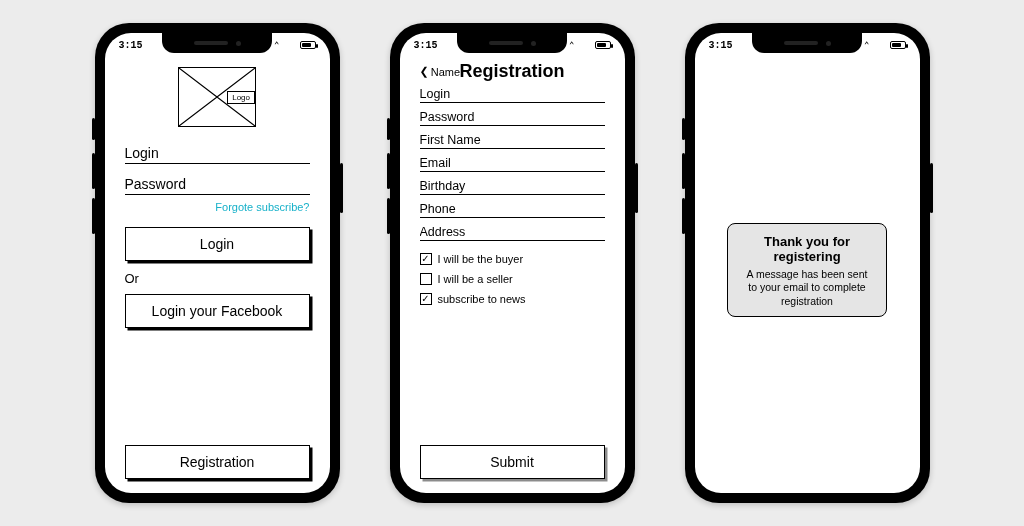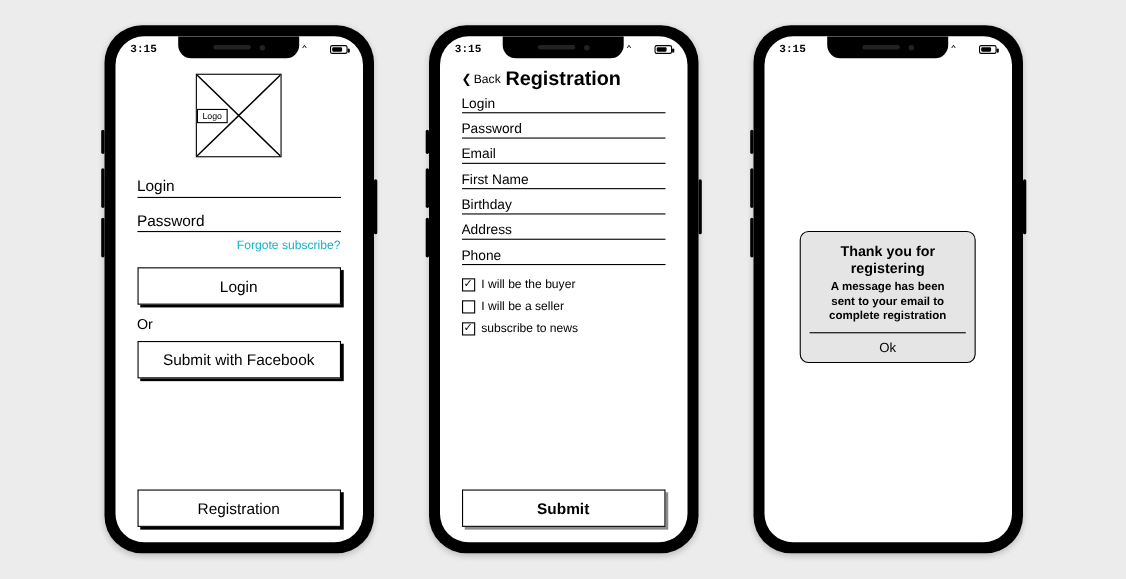--- a/index.html
+++ b/index.html
@@ -86,24 +86,24 @@
   }
   .battery::before{
     content:""; position:absolute; left:1px; top:1px;
     width:9px; height:4px; background:#000; border-radius:1px;
   }
 
   .content { flex:1; padding: 4px 20px 14px 20px; display:flex; flex-direction:column; }
 
   
   .logo-box {
-    width:78px; height:76px; margin: 6px auto 14px auto;
+    width:78px; height:60px; margin: 6px auto 14px auto;
     position:relative;
     border:1.4px solid #000;
-    display:flex; align-items:center; justify-content:flex-start;
+    display:flex; align-items:center; justify-content:flex-end;
   }
   .logo-box svg { position:absolute; inset:0; width:100%; height:100%; }
   .logo-label {
     position:relative; z-index:1;
     font-size:8px; padding:1px 4px;
     border:1px solid #000; background:#fff;
   }
 
   .underline-field {
     border:none;
@@ -129,21 +129,21 @@
   .btn {
     border:1.6px solid #000;
     background:#fff;
     font-size:14px;
     font-family:inherit;
     padding:8px 0;
     width:100%;
     box-shadow: 2.5px 2.5px 0 #000;
     cursor:pointer;
   }
-  .btn.plain-shadow { box-shadow: 2.5px 2.5px 0 rgba(0,0,0,0.45); font-weight: bold; }
+  .btn.plain-shadow { box-shadow: 2.5px 2.5px 0 rgba(0,0,0,0.45); }
 
   .or-sep { text-align:left; font-size:13px; margin:10px 0 8px; }
 
   
   .header2 {
     display:flex; align-items:center; justify-content:center;
     position:relative; margin-bottom:2px;
   }
   .back-btn {
     position:absolute; left:0; font-size:11px; display:flex; align-items:center; gap:2px;
@@ -164,21 +164,21 @@
   .modal {
     width: 86%;
     border:1.6px solid #000;
     border-radius:8px;
     background:#e5e5e5;
     text-align:center;
     padding:10px 8px 0 8px;
     font-family:Arial, sans-serif;
   }
   .modal-title { font-weight:bold; font-size:13px; margin-bottom:4px;}
-  .modal-msg { font-size:10.5px; line-height:1.25; margin-bottom:8px; padding:0 8px;font-weight:bold;}
+  .modal-msg { font-size:10.5px; line-height:1.25; margin-bottom:8px; padding:0 8px;}
   .modal-ok {
     border-top:1.4px solid #000;
     padding:6px 0; font-size:12px; cursor:pointer;
   }
 </style>
 </head>
 <body>
 
 <div class="row">
 
@@ -203,21 +203,21 @@
           <svg viewBox="0 0 78 60" preserveAspectRatio="none">
               <path d="M0 0 L78 60 M78 0 L0 60 M0 0 L39 30 L78 0 M0 60 L39 30 L78 60" stroke="#000" stroke-width="1.2" fill="none"></path>
             </svg>
           <span class="logo-label">Logo</span>
         </div>
         <input class="underline-field" placeholder="Login" style="">
         <input class="underline-field" type="password" placeholder="Password" style="">
         <div class="forgot-link">Forgote subscribe?</div>
         <button class="btn">Login</button>
         <div class="or-sep">Or</div>
-        <button class="btn">Submit with Facebook</button>
+        <button class="btn">Login your Facebook</button>
         <div style="flex:1"></div>
         <button class="btn">Registration</button>
       </div>
     </div>
   </div>
 
   <div class="phone">
     <div class="side-btn left1"></div>
       <div class="side-btn left2"></div>
       <div class="side-btn left3"></div>
@@ -230,32 +230,32 @@
           <span>➤</span>
           <span>.ıl</span>
           <span>⌃</span>
           <span class="battery"></span>
         </span>
       </div>
       <div class="content">
         <div class="header2">
           <div class="back-btn">
             <span>❮</span>
-            <span>Back</span>
+            <span>Name</span>
           </div>
           <div class="title2">Registration</div>
         </div>
         <div class="fields-tight" style="display:flex;flex-direction:column;">
           <input class="underline-field" placeholder="Login" style="">
           <input class="underline-field" placeholder="Password" style="">
+          <input class="underline-field" placeholder="First Name" style="">
           <input class="underline-field" placeholder="Email" style="">
-          <input class="underline-field" placeholder="First Name" style="">
           <input class="underline-field" placeholder="Birthday" style="">
+          <input class="underline-field" placeholder="Phone" style="">
           <input class="underline-field" placeholder="Address" style="">
-          <input class="underline-field" placeholder="Phone" style="">
         </div>
         <div style="height:4px"></div>
         <div class="check-row">
           <span class="chk">✓</span>
           <span>I will be the buyer</span>
         </div>
         <div class="check-row">
           <span class="chk"></span>
           <span>I will be a seller</span>
         </div>
@@ -283,20 +283,19 @@
           <span>.ıl</span>
           <span>⌃</span>
           <span class="battery"></span>
         </span>
       </div>
       <div class="content">
         <div class="modal-wrap">
           <div class="modal">
             <div class="modal-title">Thank you for registering</div>
             <div class="modal-msg">A message has been sent to your email to complete registration</div>
-            <div class="modal-ok">Ok</div>
           </div>
         </div>
       </div>
     </div>
   </div>
 
 </div>
 
 </body></html>

